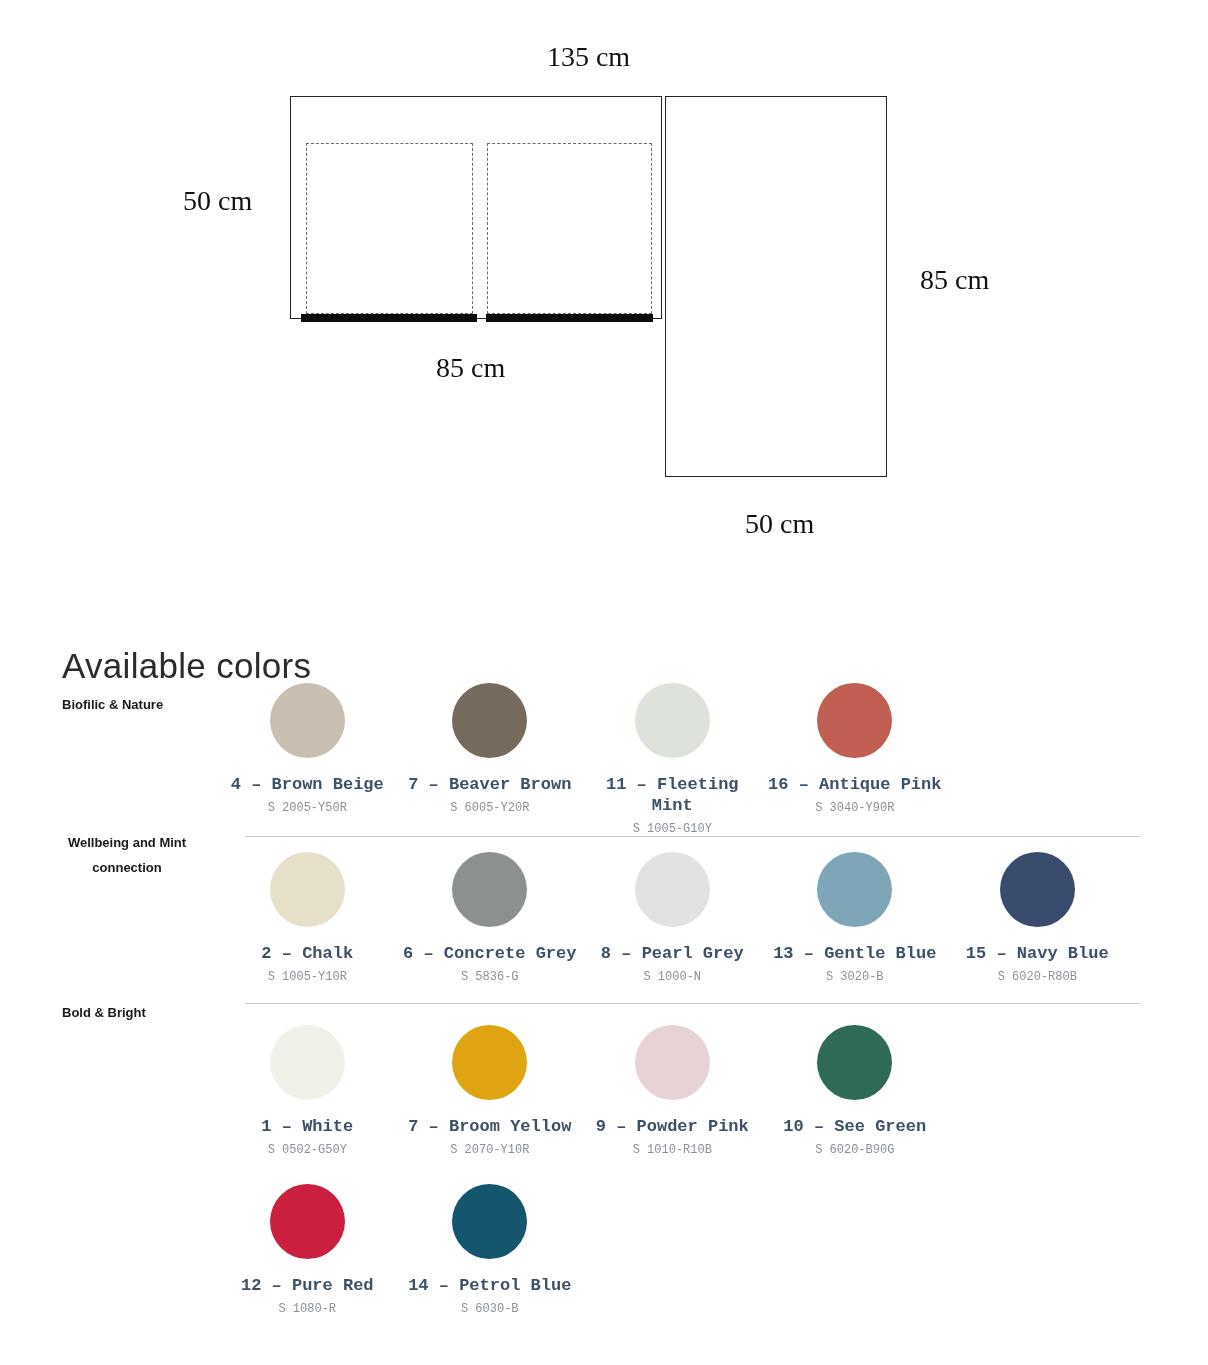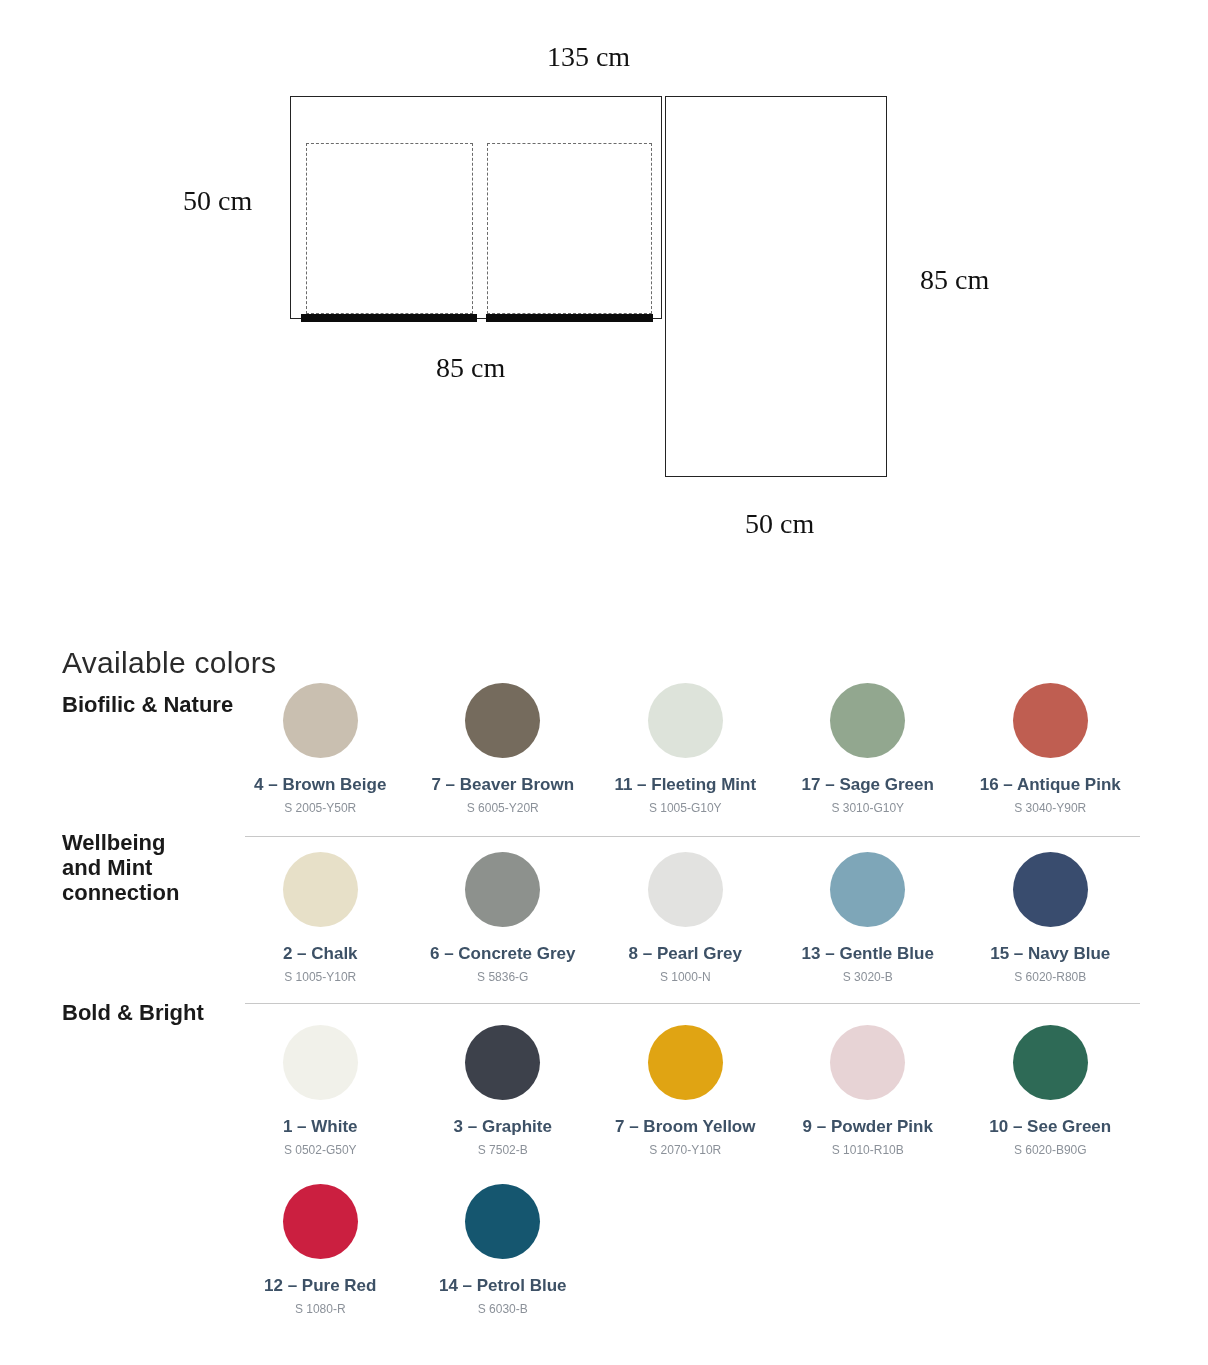--- a/index.html
+++ b/index.html
@@ -15,28 +15,28 @@
     position:absolute;
     font-family:"Liberation Serif","DejaVu Serif",serif;
     font-size:28px;color:#111;white-space:nowrap;
   }
   .rect{position:absolute;border:1.5px solid #232323;box-sizing:border-box;background:#fff;}
   .dashed{position:absolute;border:1.5px dashed #6b6b6b;box-sizing:border-box;}
   .rail{position:absolute;height:8px;background:#0c0c0c;}
   
   .colors-title{
     position:absolute;left:62px;top:646px;
-    font-size:30px;font-weight:400;color:#2b2b2b;letter-spacing:.3px;
+    font-size:35px;font-weight:400;color:#2b2b2b;letter-spacing:.3px;
   }
   .cat-label{
     position:absolute;left:62px;
-    font-size:22px;font-weight:600;color:#1a1a1a;line-height:25px;
+    font-size:13px;font-weight:600;color:#1a1a1a;line-height:25px;text-align:center;
   }
   .separator{position:absolute;left:245px;width:895px;height:1px;background:#c8c8c8;}
-  .swatch-row{position:absolute;left:229px;display:flex;}
+  .swatch-row{position:absolute;left:216px;display:flex;font-family:Liberation Mono, monospace;}
   .cell{width:182.5px;text-align:center;}
   .circle{width:75px;height:75px;border-radius:50%;margin:0 auto;}
   .sw-name{margin-top:16px;font-size:17px;font-weight:700;color:#3d5166;line-height:21px;}
   .sw-code{margin-top:3px;font-size:12px;font-weight:400;color:#8b9199;line-height:20px;}
 </style>
 </head>
 <body>
 
 <div class="page">
 
@@ -83,25 +83,20 @@
       <div class="circle" style="background-color: rgb(117, 107, 93);"></div>
       <div class="sw-name">7 – Beaver Brown</div>
       <div class="sw-code">S 6005-Y20R</div>
     </div>
     <div class="cell">
       <div class="circle" style="background-color: rgb(221, 227, 218);"></div>
       <div class="sw-name">11 – Fleeting Mint</div>
       <div class="sw-code">S 1005-G10Y</div>
     </div>
     <div class="cell">
-      <div class="circle" style="background-color: rgb(146, 167, 143);"></div>
-      <div class="sw-name">17 – Sage Green</div>
-      <div class="sw-code">S 3010-G10Y</div>
-    </div>
-    <div class="cell">
       <div class="circle" style="background-color: rgb(191, 94, 81);"></div>
       <div class="sw-name">16 – Antique Pink</div>
       <div class="sw-code">S 3040-Y90R</div>
     </div>
   </div>
 
   <div class="swatch-row" style="top:852px;">
     <div class="cell">
       <div class="circle" style="background-color: rgb(231, 224, 200);"></div>
       <div class="sw-name">2 – Chalk</div>
@@ -129,25 +124,20 @@
     </div>
   </div>
 
   <div class="swatch-row" style="top:1025px;">
     <div class="cell">
       <div class="circle" style="background-color: rgb(241, 241, 234);"></div>
       <div class="sw-name">1 – White</div>
       <div class="sw-code">S 0502-G50Y</div>
     </div>
     <div class="cell">
-      <div class="circle" style="background-color: rgb(61, 65, 75);"></div>
-      <div class="sw-name">3 – Graphite</div>
-      <div class="sw-code">S 7502-B</div>
-    </div>
-    <div class="cell">
       <div class="circle" style="background-color: rgb(224, 164, 19);"></div>
       <div class="sw-name">7 – Broom Yellow</div>
       <div class="sw-code">S 2070-Y10R</div>
     </div>
     <div class="cell">
       <div class="circle" style="background-color: rgb(231, 211, 213);"></div>
       <div class="sw-name">9 – Powder Pink</div>
       <div class="sw-code">S 1010-R10B</div>
     </div>
     <div class="cell">

